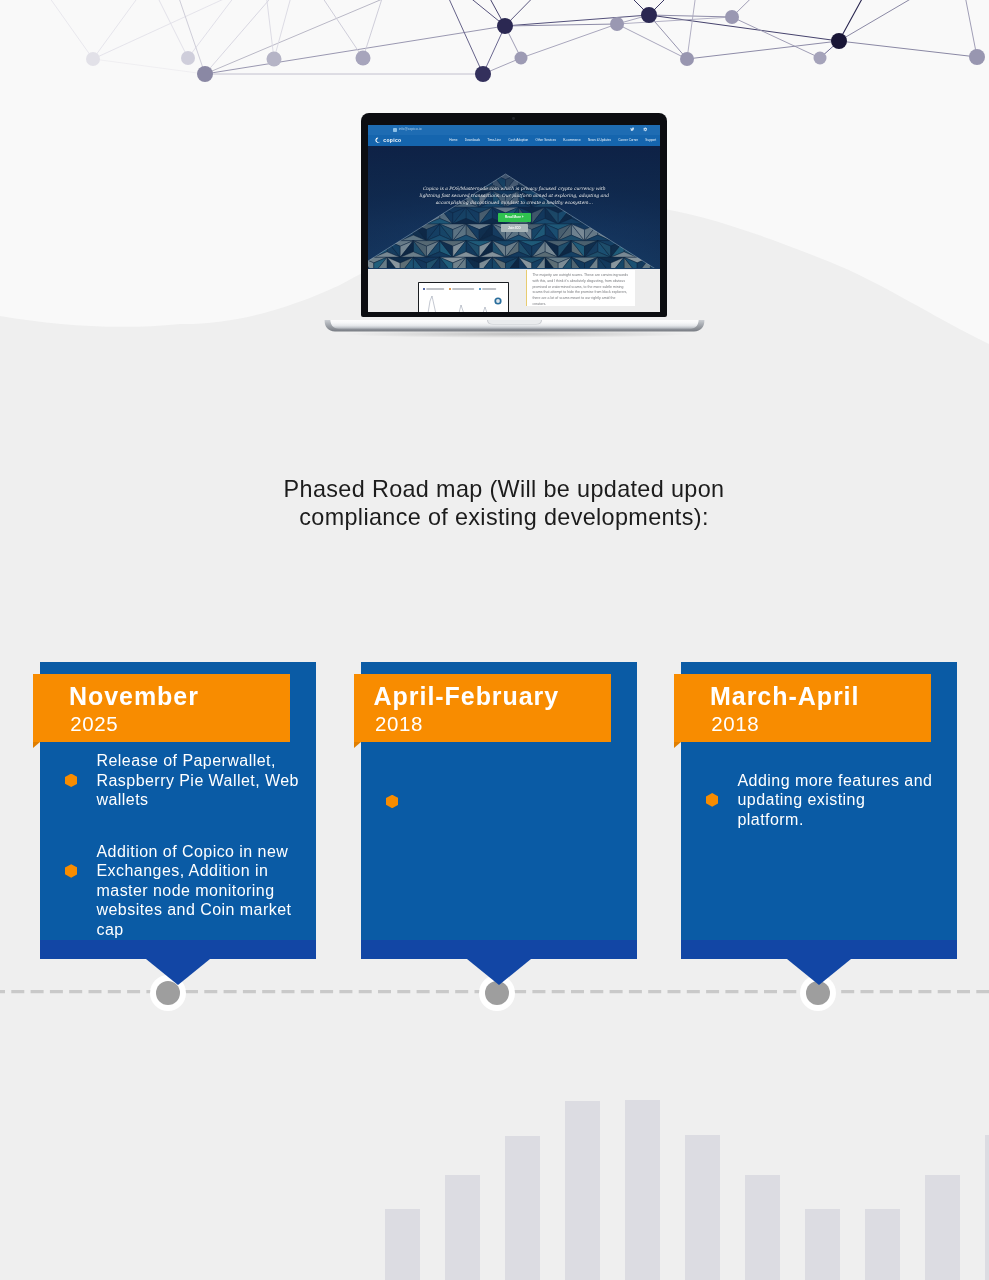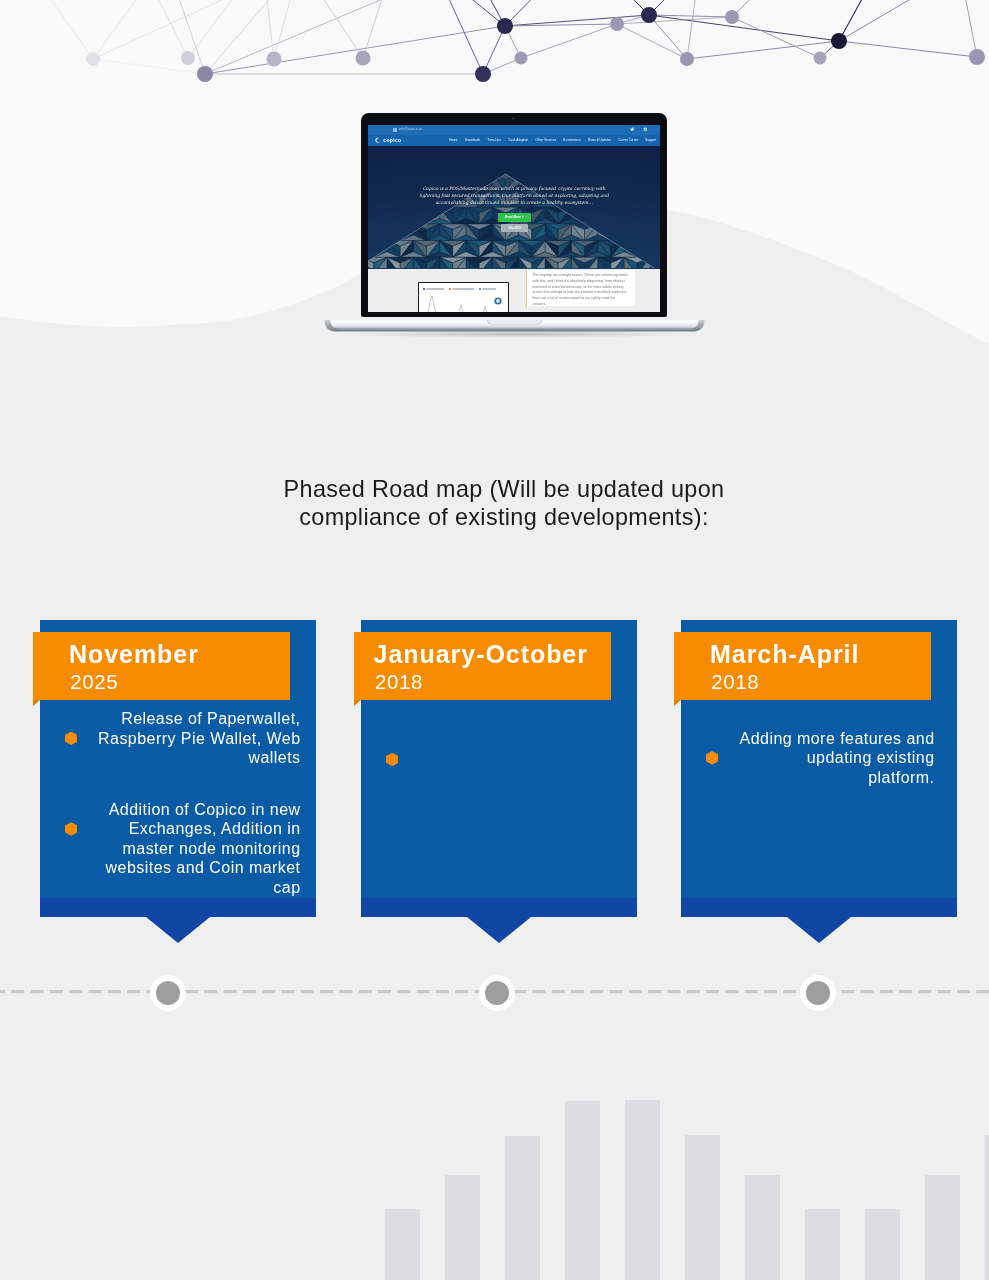--- a/index.html
+++ b/index.html
@@ -7,34 +7,34 @@
        font-family:"Liberation Sans",sans-serif;-webkit-font-smoothing:antialiased;}
   .page{position:relative;width:989px;height:1280px;overflow:hidden;background:#efefef;}
   .layer{position:absolute;left:0;top:0;width:989px;height:1280px;}
   svg{display:block;}
 
   
   .heading{position:absolute;left:0;top:475px;width:1008px;text-align:center;
            font-size:23.4px;line-height:28.4px;color:#1c1c1c;letter-spacing:.35px;}
 
   
-  .card{position:absolute;top:620px;width:276px;height:297px;background:#0a5ba5;}
+  .card{position:absolute;top:662px;width:276px;height:297px;background:#0a5ba5;}
   .card .base{position:absolute;left:0;bottom:0;width:100%;height:19px;background:#1246a5;}
   .card .tail{position:absolute;left:50%;bottom:-26px;margin-left:-32px;width:0;height:0;
               border-left:32px solid transparent;border-right:32px solid transparent;
               border-top:26px solid #1246a5;}
   .band{position:absolute;left:-7px;top:12px;width:257px;height:68px;background:#f88c00;}
   .band:after{content:"";position:absolute;left:0;bottom:-6px;width:0;height:0;
               border-left:7px solid #e07e00;border-bottom:6px solid transparent;}
   .band .month{position:absolute;left:38px;top:8px;font-size:25px;font-weight:bold;color:#fff;
                letter-spacing:.95px;line-height:29px;white-space:nowrap;}
   .band .year{position:absolute;left:38px;top:37.5px;font-size:20.5px;color:#fff;line-height:24px;
               letter-spacing:.6px;}
   .items{position:absolute;left:0;top:89px;width:276px;}
-  .item{position:relative;text-align:right;}
+  .item{position:relative;}
   .item+.item{margin-top:32px;}
   .item .txt{margin-left:56.5px;font-size:16px;line-height:19.55px;color:#fff;
              letter-spacing:.45px;width:204px;}
   .hex{position:absolute;left:25px;width:12.4px;height:13.6px;background:#f88c00;
        clip-path:polygon(50% 0%,100% 25%,100% 75%,50% 100%,0% 75%,0% 25%);}
 
   
   #laptop{position:absolute;left:323px;top:113px;width:392px;height:226px;}
   .lid{position:absolute;left:37.5px;top:0;width:306px;height:204px;border-radius:8px 8px 2px 2px;
        background:#0c0d11;}
@@ -525,21 +525,21 @@
           <div class="item">
             <span class="hex" style="top: 22.5281px;"></span>
             <div class="txt" style="width:204px">Addition of Copico in new Exchanges, Addition in master node monitoring websites and Coin market cap</div>
           </div>
         </div>
         <div class="base"></div>
         <div class="tail"></div>
       </div>
       <div class="card" style="left: 361px;">
         <div class="band">
-          <div class="month" style="left: 19.5938px;">January-October</div>
+          <div class="month" style="left: 19.5938px;">April-February</div>
           <div class="year" style="left: 20.8938px;">2018</div>
         </div>
         <div class="items" style="top:119.9px">
           <div class="item">
             <span class="hex" style="top: 12.75px;"></span>
           </div>
         </div>
         <div class="base"></div>
         <div class="tail"></div>
       </div>

